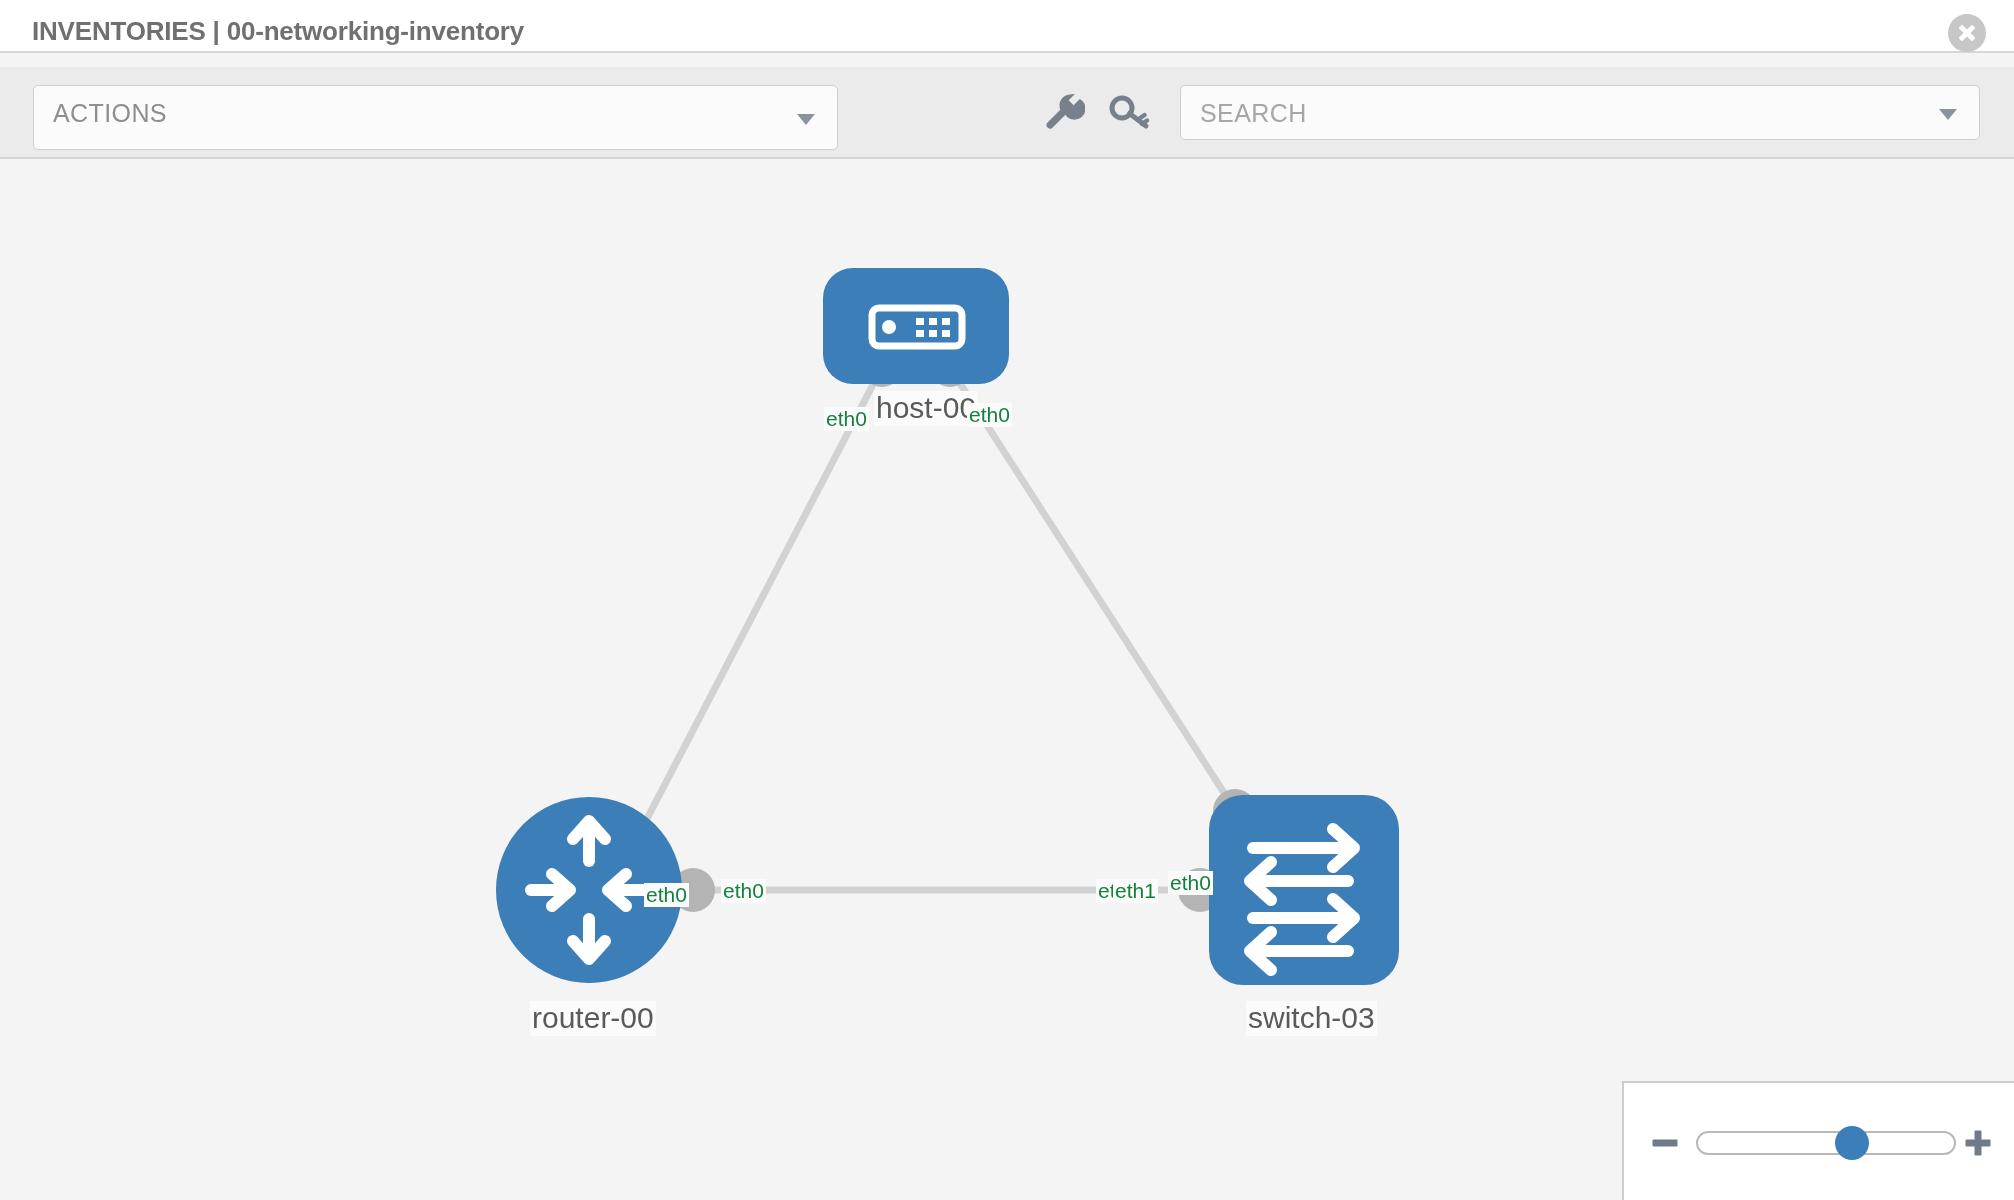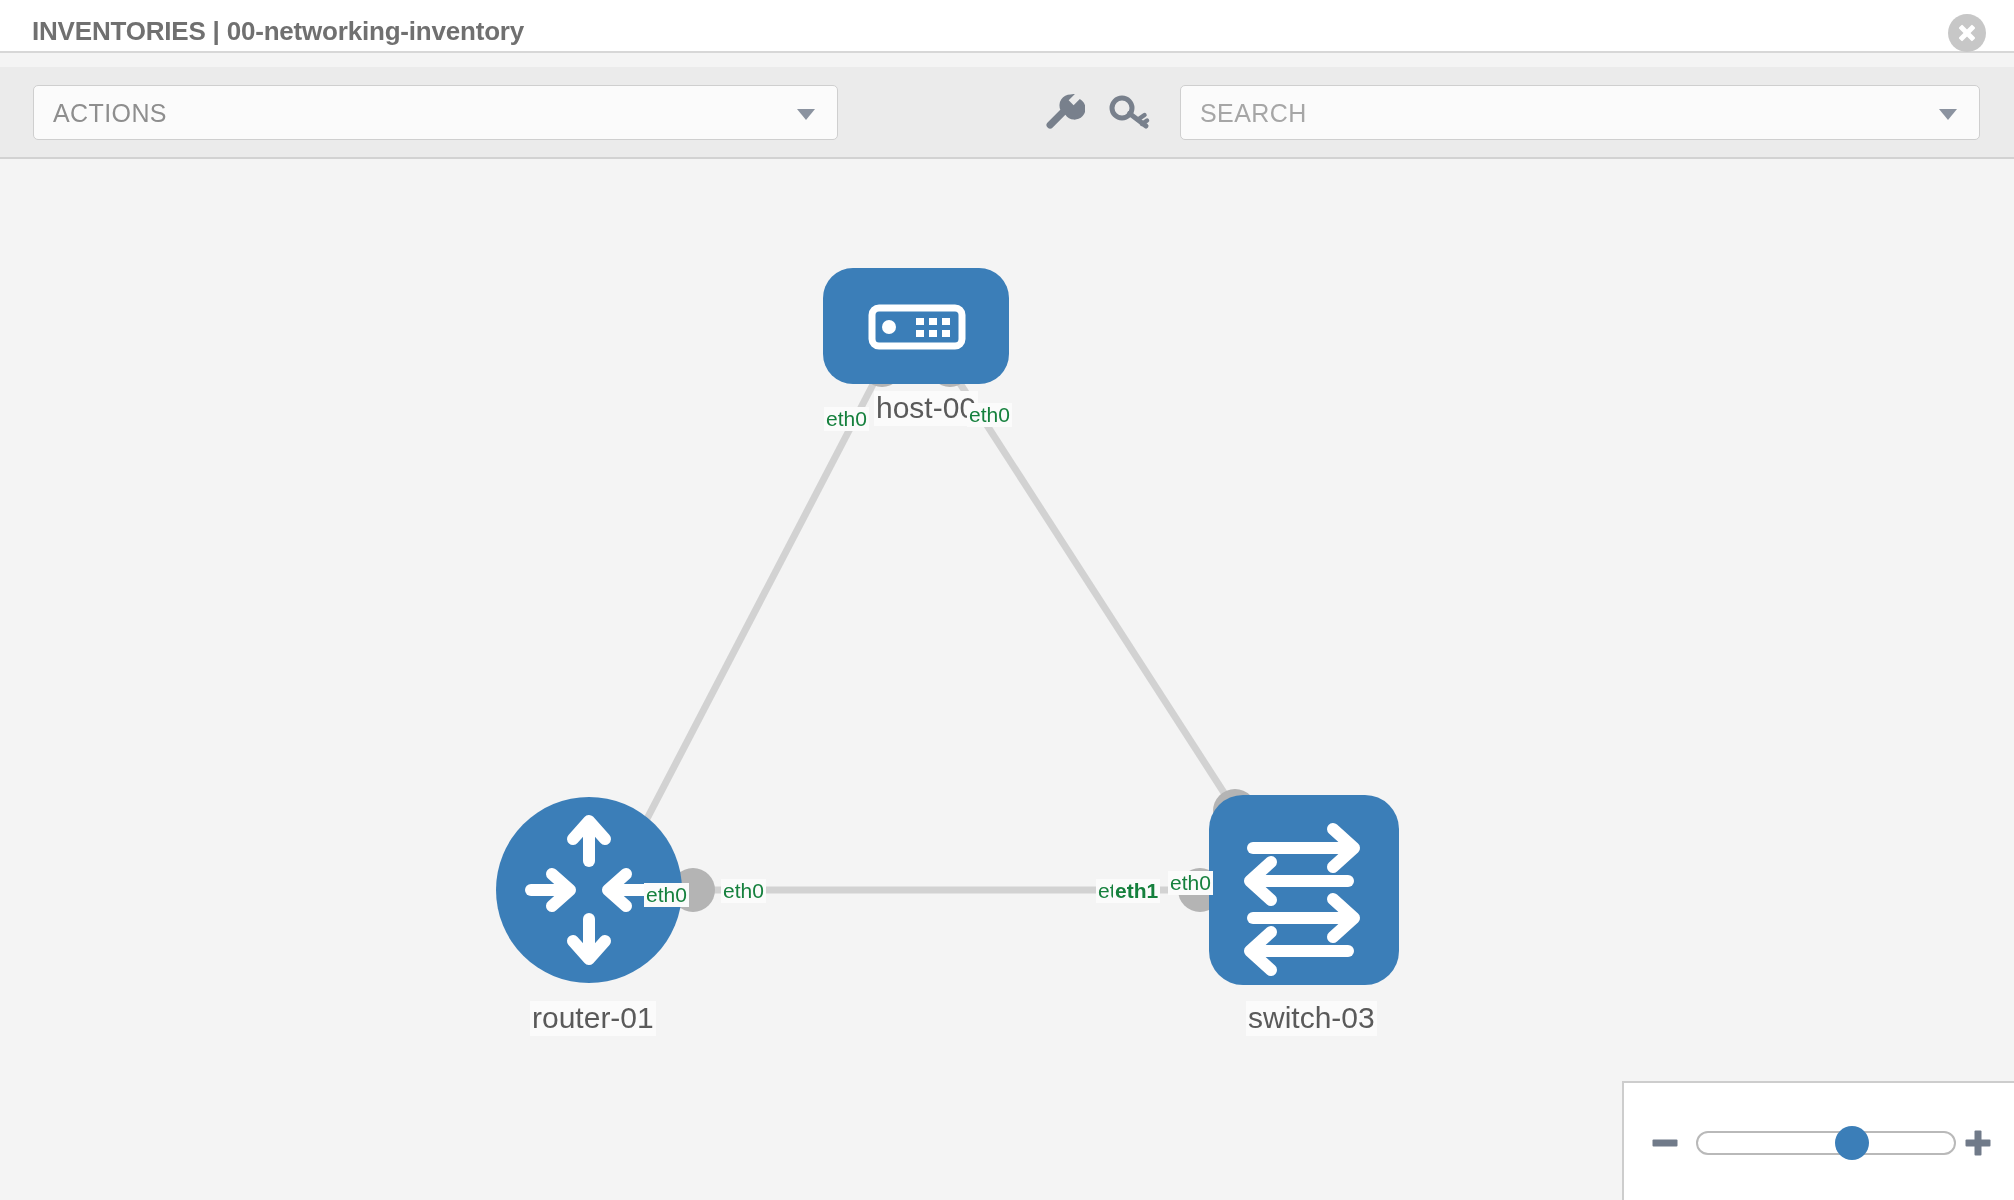--- a/index.html
+++ b/index.html
@@ -62,21 +62,21 @@
     width: 2014px;
     height: 92px;
     background: #ebebeb;
     border-bottom: 2px solid #d2d2d2;
   }
   .actions-select {
     position: absolute;
     left: 33px;
     top: 18px;
     width: 805px;
-    height: 55px;
+    height: 65px;
     background: #fbfbfb;
     border: 1px solid #cfcfcf;
     border-radius: 5px;
     cursor: pointer;
   }
   .actions-label {
     position: absolute;
     left: 19px;
     top: 13px;
     font-size: 25px;
@@ -332,37 +332,37 @@
         <path d="M1333 738 L1354 757 L1333 776"></path>
 
         <path d="M1348 790 L1252 790"></path>
         <path d="M1271 771 L1250 790 L1271 809"></path>
       </g>
     </g>
   </svg>
 
   <div class="node-label" style="left:874px; top:230px;">host-00</div>
 
-  <div class="node-label" style="left:530px; top:840px;">router-01</div>
+  <div class="node-label" style="left:530px; top:840px;">router-00</div>
 
   <div class="node-label" style="left:1246px; top:840px;">switch-03</div>
 
   <div class="edge-label" style="left:824px; top:246px;">eth0</div>
 
   <div class="edge-label" style="left:967px; top:242px;">eth0</div>
 
   <div class="edge-label" style="left:644px; top:722px;">eth0</div>
 
   <div class="edge-label" style="left:1168px; top:710px;">eth0</div>
 
   <div class="edge-label" style="left:721px; top:718px;">eth0</div>
 
   <div class="edge-label" style="left:1096px; top:718px;">eth</div>
 
-  <div class="edge-label" style="left:1113px; top:718px;font-weight:bold;">eth1</div>
+  <div class="edge-label" style="left:1113px; top:718px;">eth1</div>
 </div>
 
 <div class="zoom-panel">
 
   <div class="zoom-minus"></div>
 
   <div class="zoom-slider">
     <div class="zoom-thumb" style="left: 60%;"></div>
   </div>
 

